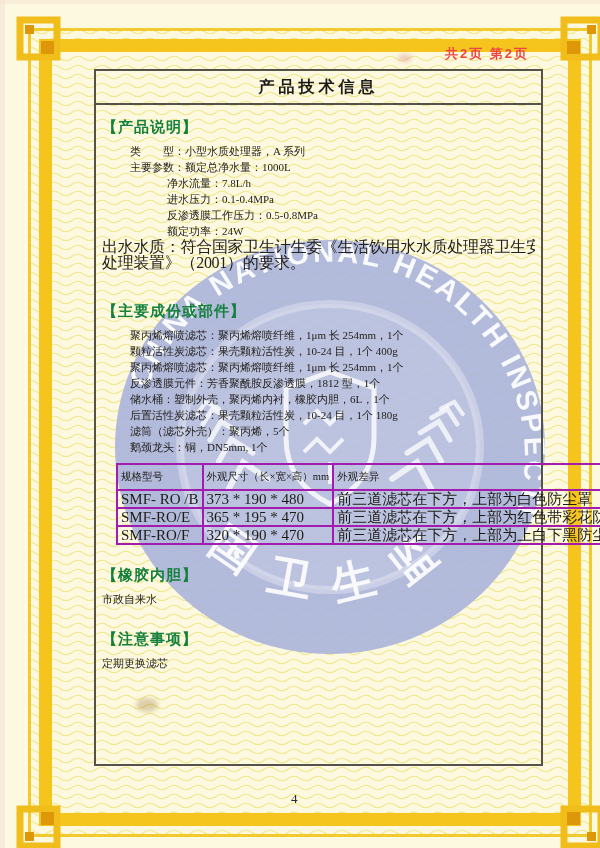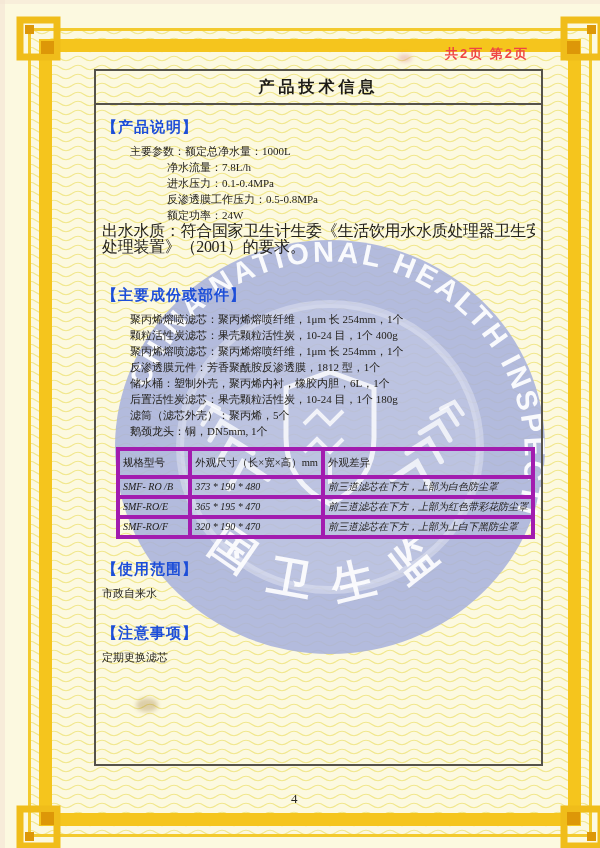--- a/index.html
+++ b/index.html
@@ -26,41 +26,41 @@
   }
   .title-bar{
     height:32px;line-height:32px;text-align:center;
     border-bottom:2px solid #55524a;
     font-family:"Liberation Sans","DejaVu Sans",sans-serif;
     font-weight:bold;font-size:16px;letter-spacing:4px;color:#1d1b17;
   }
   .box-body{padding:10px 6px 0 6px;font-size:11px;line-height:16px;}
   .sec-heading{
     font-family:"Liberation Sans","DejaVu Sans",sans-serif;
-    font-weight:bold;font-size:15px;letter-spacing:1px;color:#1d4ed8;
+    font-weight:bold;font-size:15px;letter-spacing:1px;color:#15803d;
     margin:2px 0 7px 0;line-height:19px;
   }
   .ind1{padding-left:28px;}
   .ind2{padding-left:65px;}
   .outlet{font-size:16px;letter-spacing:-0.3px;white-space:nowrap;overflow:hidden;}
   .mt12{margin-top:30px;}
   .mt14{margin-top:14px;}
   .mt20{margin-top:20px;}
   .series-label{margin-top:16px;}
   
   table.spec{
     border-collapse:collapse;margin:8px 0 0 14px;table-layout:fixed;
     font-size:11px;color:#1d1b16;
   }
   table.spec th,table.spec td{
-    border:4px solid #a21caf;padding:0 3px;white-space:nowrap;overflow:hidden;
+    border:2px solid #a21caf;padding:0 3px;white-space:nowrap;overflow:hidden;
     font-weight:normal;text-align:left;
   }
   table.spec th{height:24px;font-size:10.5px;}
-  table.spec td{height:16px;font-size:10px;font-style:italic;}
+  table.spec td{height:16px;font-size:15px;}
   .c1{width:74px;} .c2{width:130px;} .c3{width:204px;}
   .center{text-align:center;}
   
   .stain1{position:absolute;left:136px;top:698px;width:22px;height:14px;border-radius:50%;
     background:rgba(150,110,40,.30);filter:blur(2px);}
   .stain2{position:absolute;left:398px;top:54px;width:14px;height:8px;border-radius:50%;
     background:rgba(215,120,125,.35);filter:blur(2px);}
 </style>
 </head>
 <body>
@@ -130,20 +130,21 @@
   <div class="stain2"></div>
 
   <div class="page-info">共2页 第2页</div>
 
   <div class="doc-box">
     <div class="title-bar">产品技术信息</div>
 
     <div class="box-body">
 
       <div class="sec-heading">【产品说明】</div>
+      <div class="ind1">类　　型：小型水质处理器，A 系列</div>
       <div class="ind1">主要参数：额定总净水量：1000L</div>
       <div class="ind2">净水流量：7.8L/h</div>
       <div class="ind2">进水压力：0.1-0.4MPa</div>
       <div class="ind2">反渗透膜工作压力：0.5-0.8MPa</div>
       <div class="ind2">额定功率：24W</div>
       <div class="outlet">出水水质：符合国家卫生计生委《生活饮用水水质处理器卫生安全与功能评价规范——反渗透</div>
       <div class="outlet">处理装置》（2001）的要求。</div>
 
       <div class="sec-heading mt12">【主要成份或部件】</div>
       <div class="ind1">聚丙烯熔喷滤芯：聚丙烯熔喷纤维，1μm 长 254mm，1个</div>
@@ -179,21 +180,21 @@
           <td>前三道滤芯在下方，上部为红色带彩花防尘罩</td>
         </tr>
         <tr>
           <td>SMF-RO/F</td>
           <td>320 * 190 * 470</td>
           <td>前三道滤芯在下方，上部为上白下黑防尘罩</td>
         </tr>
       </tbody>
         </table>
 
-      <div class="sec-heading mt20">【使用范围】</div>
+      <div class="sec-heading mt20">【橡胶内胆】</div>
       <div>市政自来水</div>
 
       <div class="sec-heading mt14" style="margin-top:22px;">【注意事项】</div>
       <div>定期更换滤芯</div>
 
     </div>
   </div>
 
   <div class="page-number">4</div>
 

